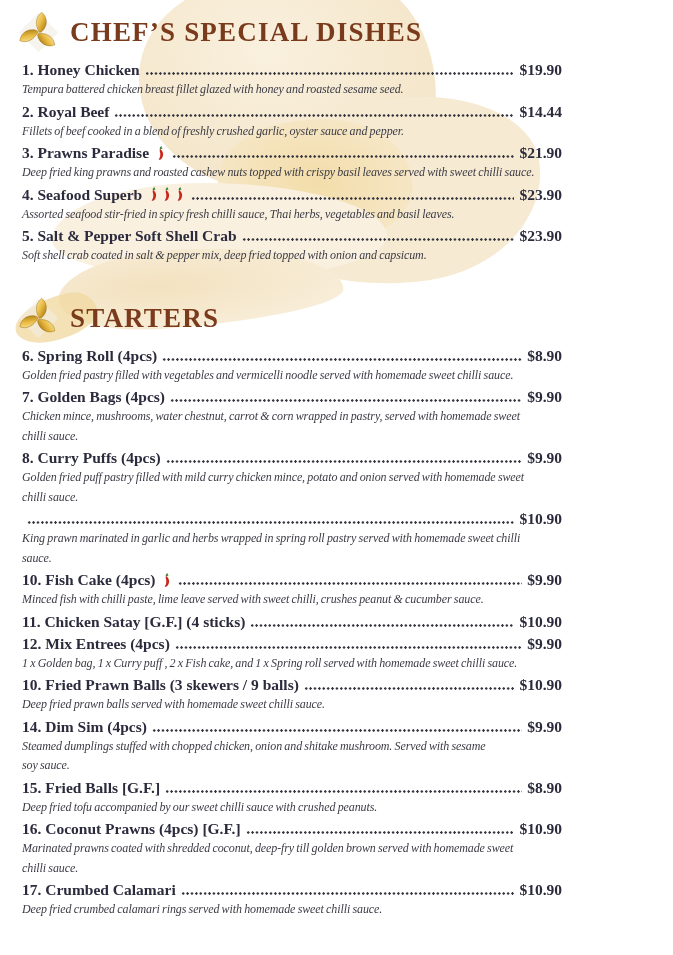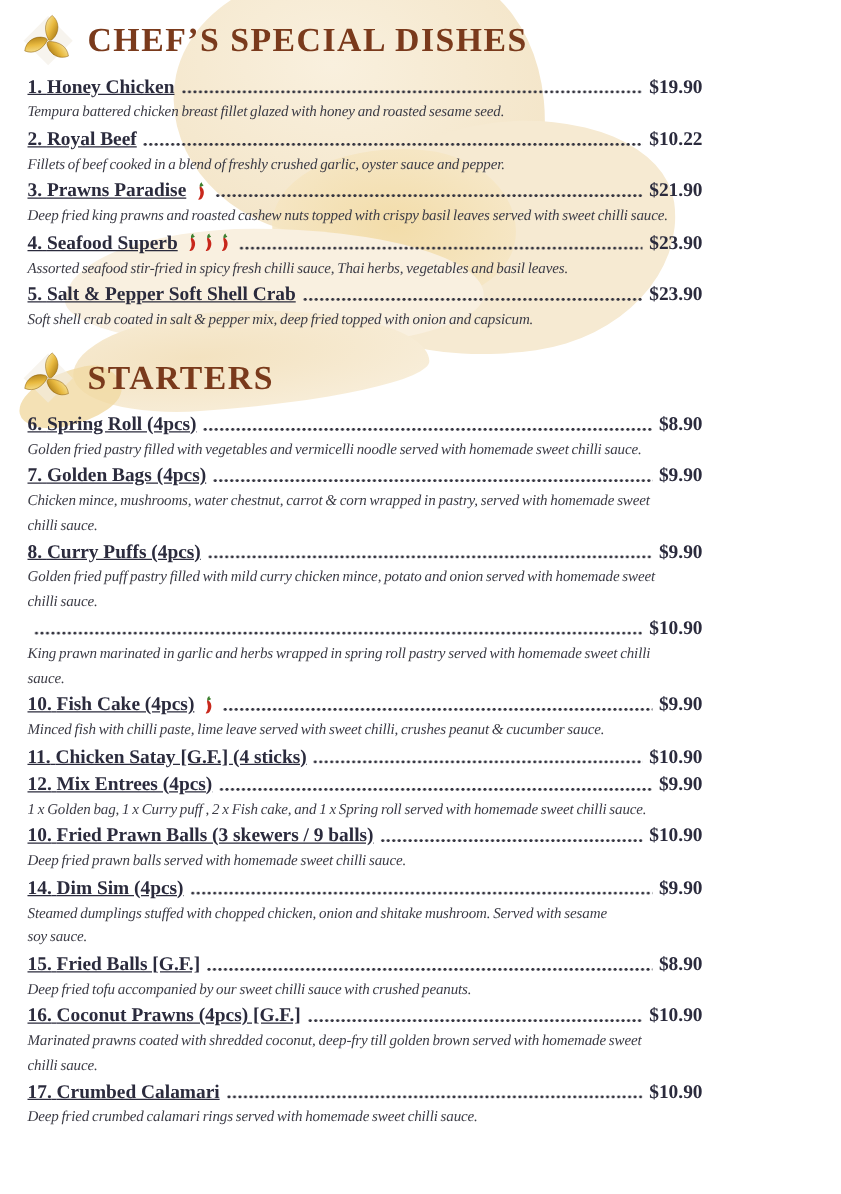--- a/index.html
+++ b/index.html
@@ -25,36 +25,36 @@
   .wm5 { left: 58px; top: 248px; width: 285px; height: 78px;
          background: radial-gradient(ellipse at 35% 45%, #f3e2c0 0%, #f8eeda 85%);
          border-radius: 40% 60% 65% 35% / 55% 65% 35% 45%; transform: rotate(-4deg); }
   .wm6 { left: 14px; top: 296px; width: 84px; height: 44px; background: #f1d9a2;
          border-radius: 70% 30% 60% 40% / 60% 50% 50% 40%; opacity: .8; transform: rotate(-12deg); }
 
   
   .content { position: relative; z-index: 1; padding: 10px 46px 0 22px; }
 
   .section-header { display: flex; align-items: center; gap: 9px; margin: 0 0 5px -6px; }
-  .section-header.starters { margin-top: 14px; }
+  .section-header.starters { margin-top: 30px; }
   .section-title {
     margin: 0;
     font-size: 27px; font-weight: bold; letter-spacing: 1.2px;
     color: var(--brown, #7a3a1c);
     font-family: "Liberation Serif", serif;
   }
   .petals-icon { flex: 0 0 auto; }
 
   .item { margin-bottom: 2px; }
   .row {
     display: flex; align-items: flex-end;
     font-size: 15.5px; font-weight: bold; line-height: 20px;
     color: var(--ink, #2b2b3d);
   }
-  .label { white-space: nowrap; text-decoration: underline; }
+  .label { white-space: nowrap; }
   .chilies { display: inline-flex; gap: 1px; margin: 0 1px 1px 5px; align-self: center; }
   .chilies:empty { display: none; }
   .leader {
     flex: 1; height: 5px; align-self: flex-end;
     margin: 0 5px 4px 5px;
     background-image: radial-gradient(circle, #34343f 1.05px, transparent 1.4px);
     background-size: 4.4px 5px;
     background-repeat: repeat-x;
     background-position: left bottom;
   }
@@ -112,21 +112,21 @@
       <span class="price">$19.90</span>
     </div>
     <div class="desc">Tempura battered chicken breast fillet glazed with honey and roasted sesame seed.</div>
   </div>
 
   <div class="item">
     <div class="row">
       <span class="label"><span>2.</span> <span>Royal Beef</span></span>
 
       <span class="leader"></span>
-      <span class="price">$10.22</span>
+      <span class="price">$14.44</span>
     </div>
     <div class="desc">Fillets of beef cooked in a blend of freshly crushed garlic, oyster sauce and pepper.</div>
   </div>
 
   <div class="item">
     <div class="row">
       <span class="label"><span>3.</span> <span>Prawns Paradise</span></span>
       <span class="chilies">
   <svg viewBox="0 0 14 18" width="12" height="16">
     <path d="M7.0 4.2 C10.8 6.2 11.9 11.4 9.0 15.3 C8.1 16.5 6.6 17.2 5.3 16.7 C7.3 14.4 8.0 11.0 6.8 7.2 C6.5 6.1 6.5 5.0 7.0 4.2 Z" fill="#c8281c"></path>

